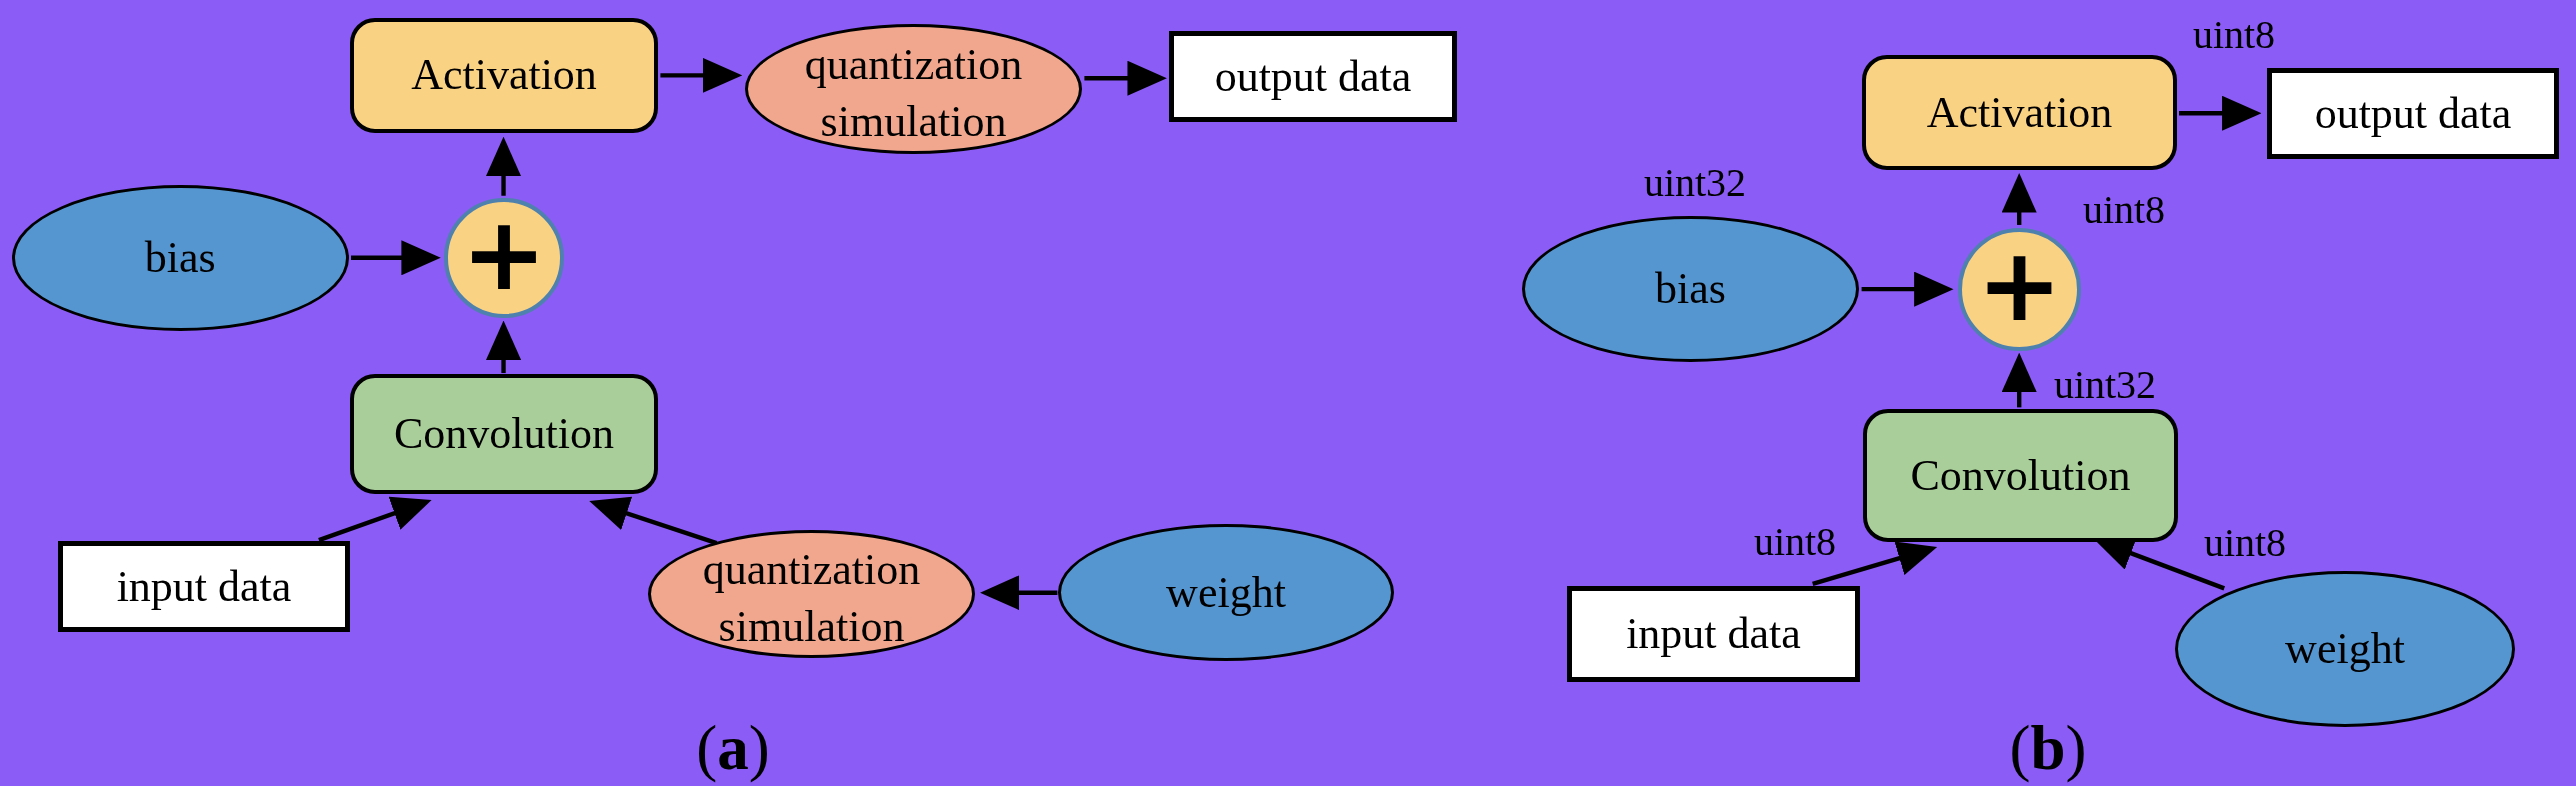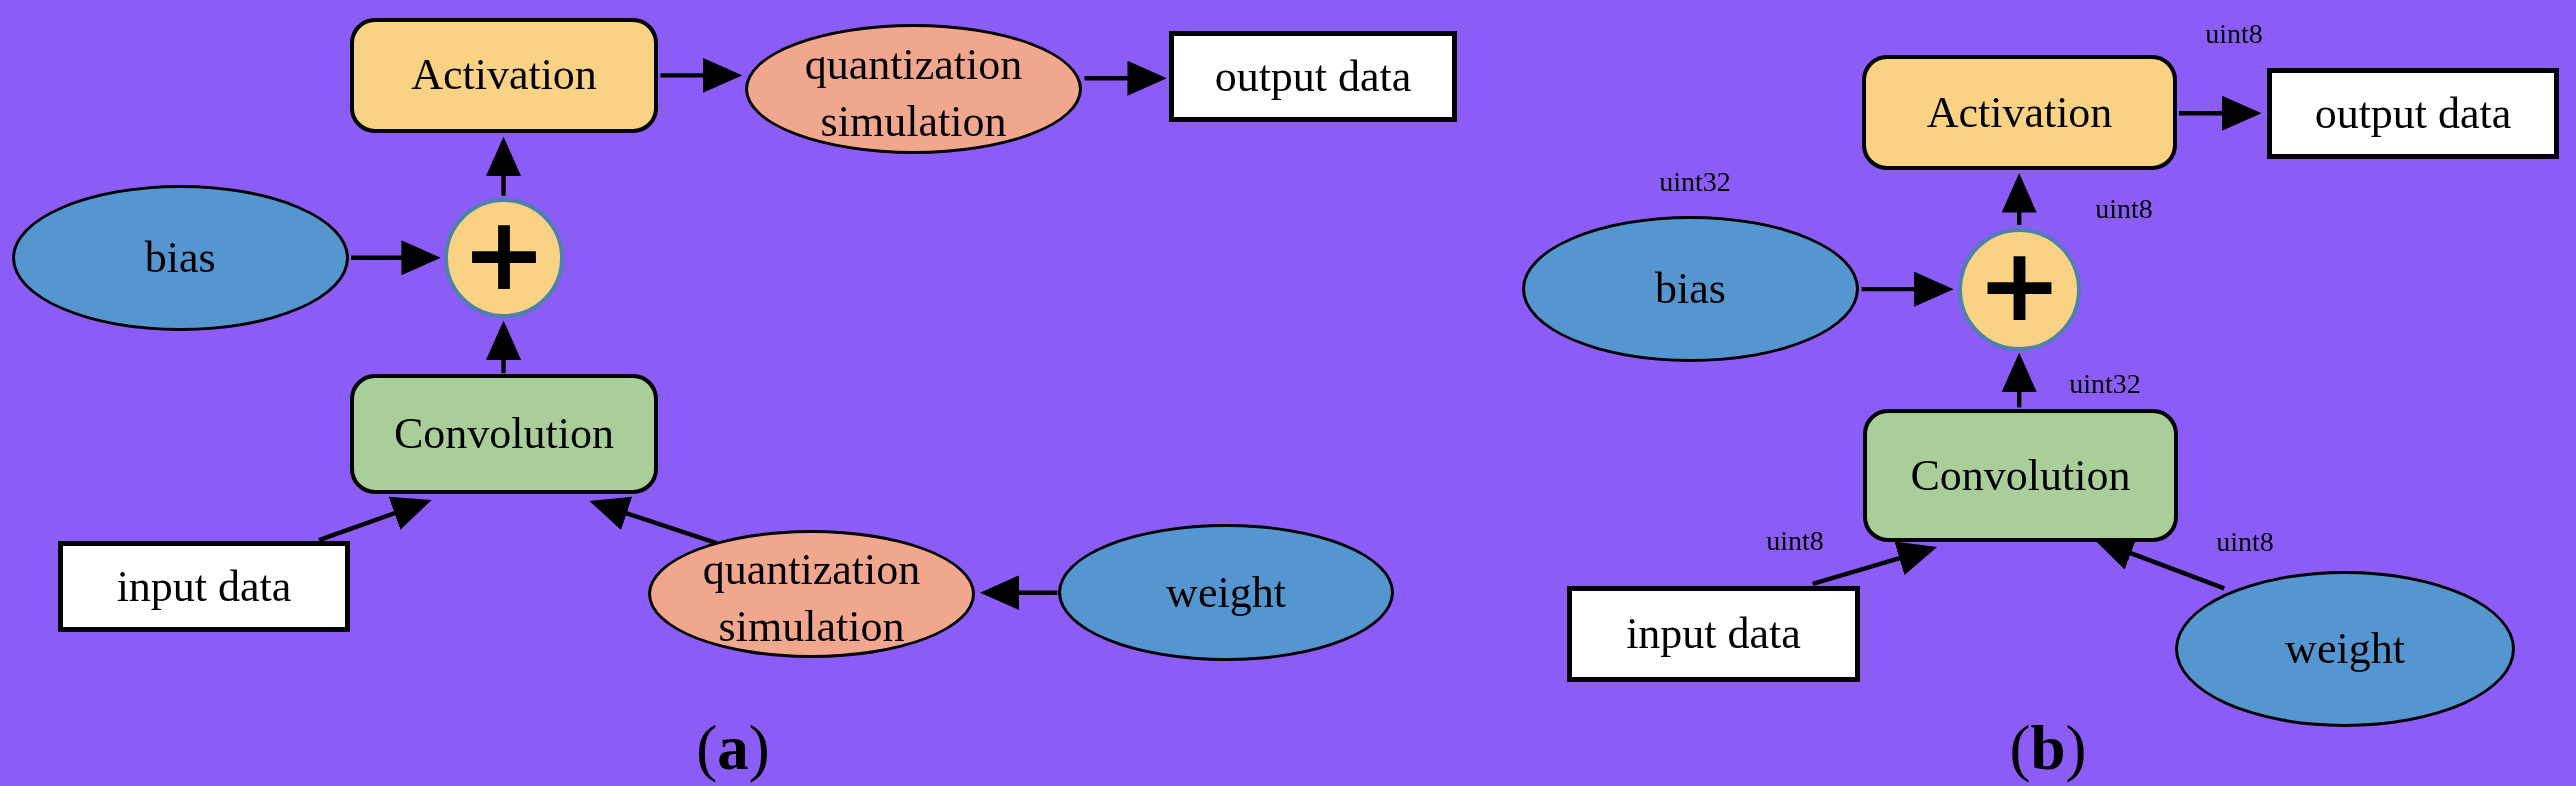--- a/index.html
+++ b/index.html
@@ -63,21 +63,21 @@
     font-family: "DejaVu Sans", sans-serif;
     font-weight: bold;
     font-size: 102px;
     line-height: 1;
     position: relative;
     top: -4.4px;
   }
   .two-line span { display: block; margin-top: 8px; }
   .dtype {
     position: absolute;
-    font-size: 28px;
+    font-size: 40px;
     display: flex;
     align-items: center;
     justify-content: center;
     text-align: center;
     white-space: nowrap;
   }
   .caption {
     position: absolute;
     font-size: 63px;
     display: flex;

